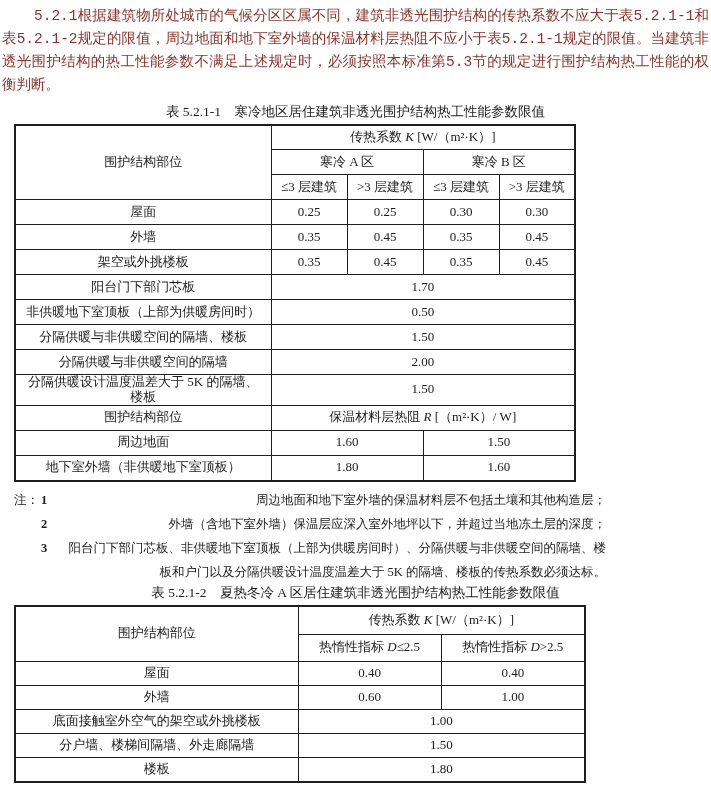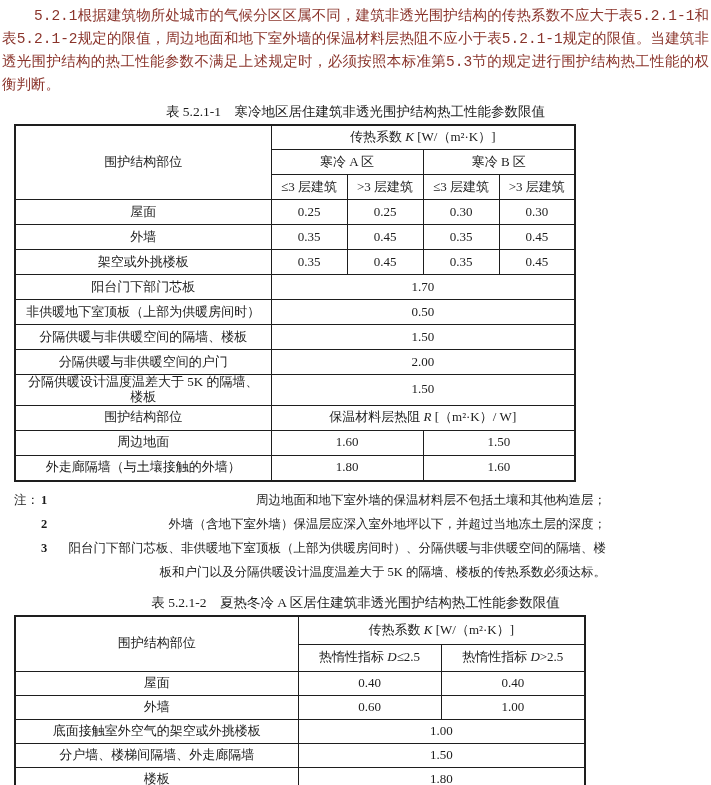--- a/index.html
+++ b/index.html
@@ -12,21 +12,21 @@
     margin:5px 2px 0 2px;
     font-family:Liberation Mono, monospace;
     font-size:14.5px;line-height:23px;
     color:#8a342b;
     text-indent:32px;text-align:justify;
   }
   .tbl-title{
     text-align:center;font-weight:normal;font-size:13.5px;
     margin:6px 0 4px 0;height:17px;line-height:17px;
   }
-  .tbl-title.second{margin-top:10px;}
+  .tbl-title.second{margin-top:0;}
   table{
     border-collapse:collapse;margin-left:14px;table-layout:fixed;
     border:2px solid #1e1e1e;
   }
   td{
     border:1px solid #1e1e1e;text-align:center;
     font-size:13px;padding:0 8px;height:24px;line-height:1.15;
     overflow:hidden;
   }
   .t1 col.c-part{width:256px;}
@@ -107,38 +107,38 @@
   </tr>
   <tr>
     <td>非供暖地下室顶板（上部为供暖房间时）</td>
     <td colspan="4">0.50</td>
   </tr>
   <tr>
     <td>分隔供暖与非供暖空间的隔墙、楼板</td>
     <td colspan="4">1.50</td>
   </tr>
   <tr>
-    <td>分隔供暖与非供暖空间的户门</td>
+    <td>分隔供暖与非供暖空间的隔墙</td>
     <td colspan="4">2.00</td>
   </tr>
   <tr>
     <td>分隔供暖设计温度温差大于 5K 的隔墙、楼板</td>
     <td colspan="4">1.50</td>
   </tr>
   <tr>
     <td>围护结构部位</td>
     <td colspan="4"><span>保温材料层热阻 </span><i class="sym">R</i><span> [（m²·K）/ W]</span></td>
   </tr>
   <tr>
     <td>周边地面</td>
     <td colspan="2">1.60</td>
     <td colspan="2">1.50</td>
   </tr>
   <tr>
-    <td>外走廊隔墙（与土壤接触的外墙）</td>
+    <td>地下室外墙（非供暖地下室顶板）</td>
     <td colspan="2">1.80</td>
     <td colspan="2">1.60</td>
   </tr>
 </tbody>
   </table>
 
 <div class="notes">
   <div class="note-row">
     <span class="note-prefix">注：</span>
     <span class="note-num">1</span>

